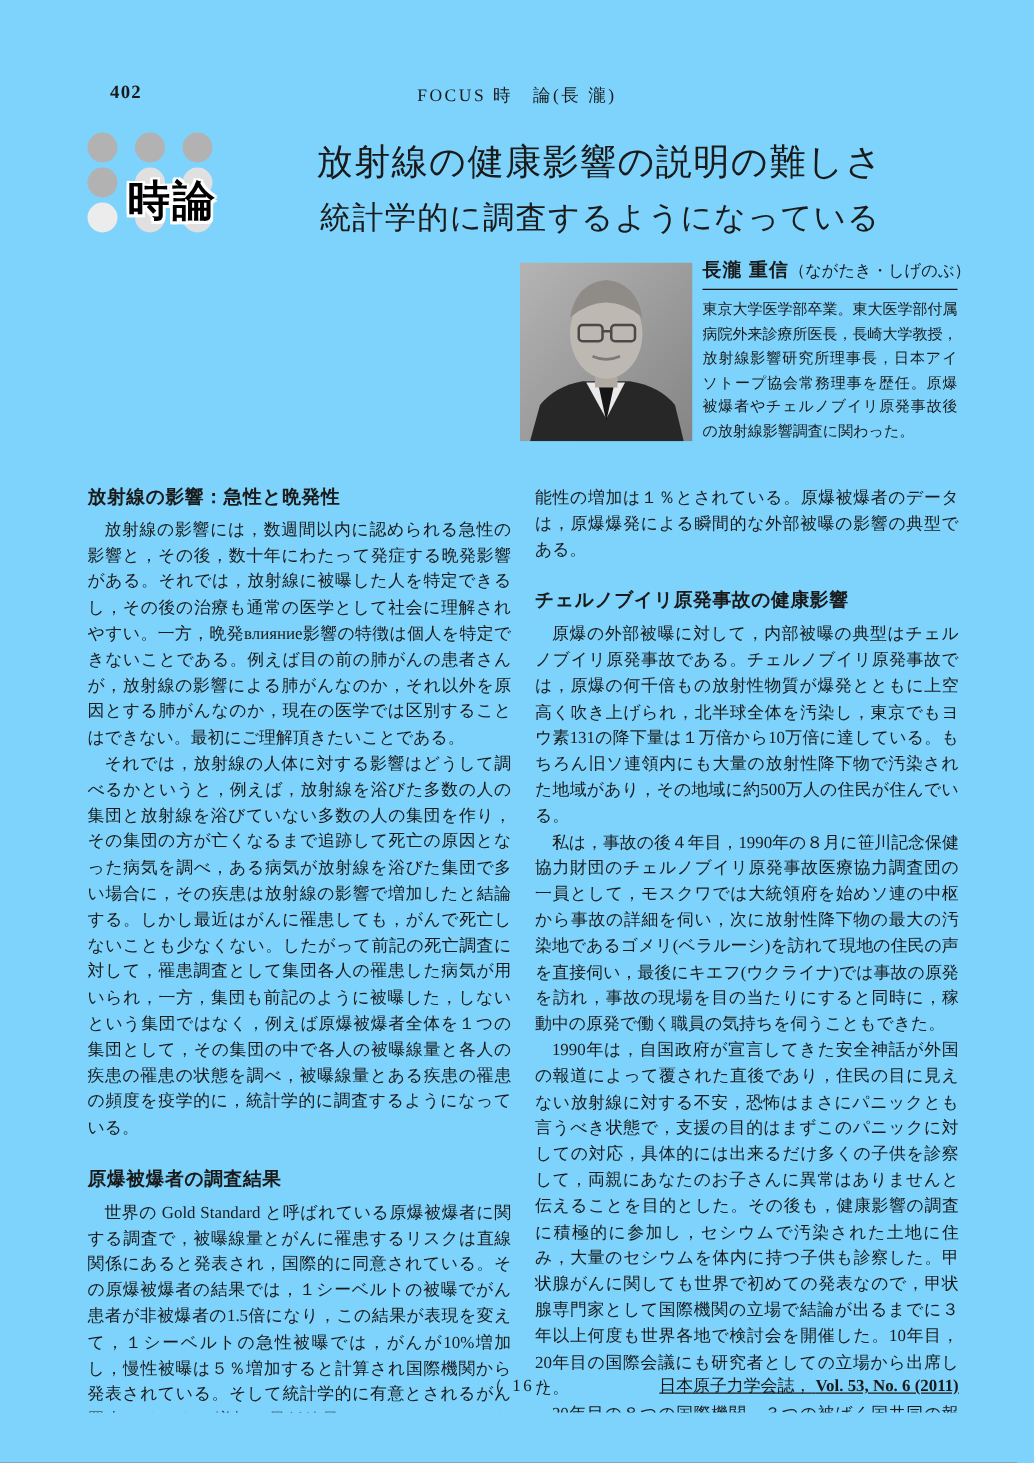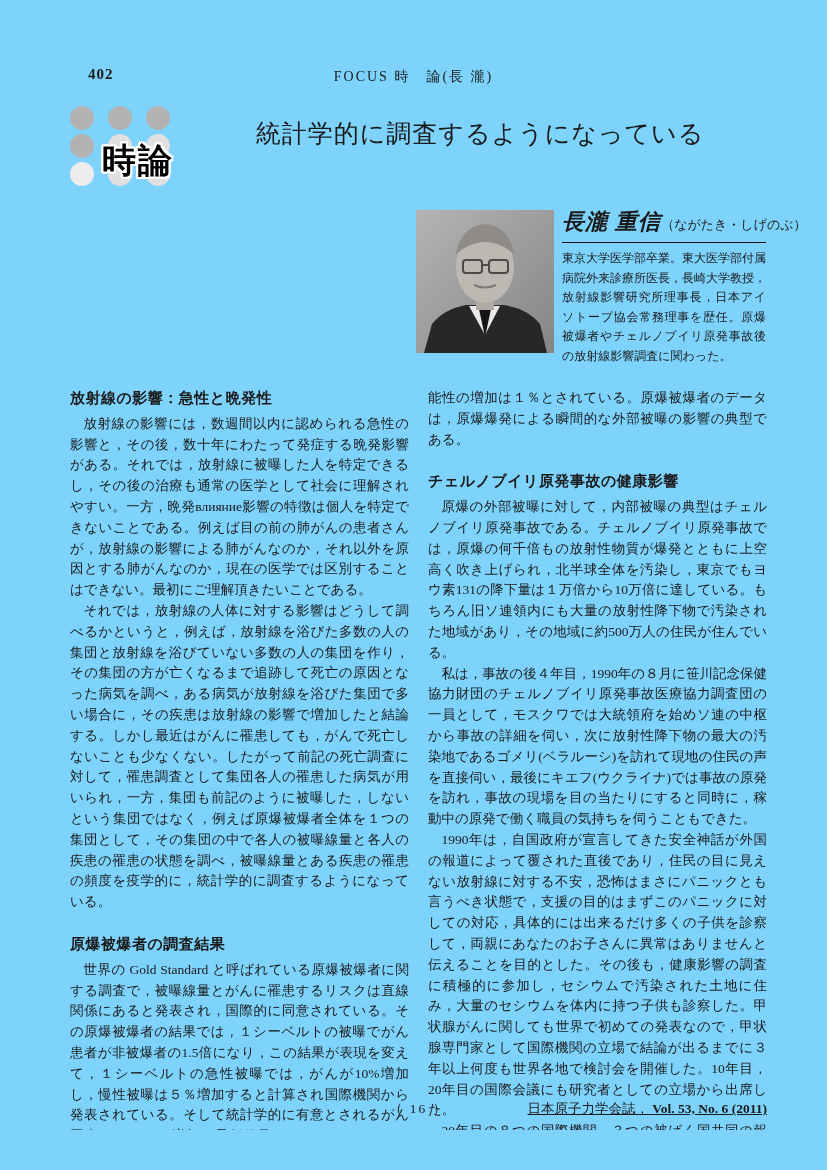--- a/index.html
+++ b/index.html
@@ -29,21 +29,21 @@
   
   .title{position:absolute; left:192px; top:110px; width:576px; text-align:center;
          font-family:"Liberation Sans","DejaVu Sans",sans-serif;}
   .t1{font-size:29px; font-weight:500; letter-spacing:1px;}
   .t2{font-size:25px; font-weight:500; letter-spacing:1px; margin-top:7px;}
   
   .author{position:absolute; left:416px; top:207px; width:350px;}
   .photo{position:absolute; left:0; top:3px; width:138px; height:143px; display:block;}
   .ainfo{position:absolute; left:146px; top:0; width:204px;}
   .aname-row{border-bottom:1.5px solid #111; padding-bottom:5px; white-space:nowrap;}
-  .aname{font-family:"Liberation Sans","DejaVu Sans",sans-serif; font-size:22px; font-weight:bold; letter-spacing:1px;font-style:italic;}
+  .aname{font-family:"Liberation Sans","DejaVu Sans",sans-serif; font-size:15px; font-weight:bold; letter-spacing:1px;}
   .akana{font-size:13px;}
   .abio{margin-top:6px; font-size:12px; line-height:19.5px; text-align:justify;}
   .abio p{margin:0;}
   
   .columns{position:absolute; left:70px; top:360px; width:697px; height:742px;
            display:flex; gap:19px; overflow:hidden;margin-top:28px;}
   .col{width:339px; font-size:13.5px; line-height:20.8px; text-align:justify;}
   .col h3{font-family:"Liberation Sans","DejaVu Sans",sans-serif;
           font-size:15px; font-weight:bold; margin:0 0 5px 0; letter-spacing:.5px;}
   .col h3.mt{margin-top:21px;}
@@ -72,20 +72,21 @@
     <span class="dot dk"></span>
     <span class="dot lt"></span>
     <span class="dot lt"></span>
     <span class="dot xl"></span>
     <span class="dot lt"></span>
     <span class="dot lt"></span>
   </div>
   <span class="logo-label">時論</span>
 
   <div class="title">
+    <div class="t1">放射線の健康影響の説明の難しさ</div>
     <div class="t2">統計学的に調査するようになっている</div>
   </div>
 
   <div class="author">
     <svg class="photo" viewBox="0 0 138 143" aria-hidden="true">
       <defs>
         <linearGradient id="bg" x1="0" y1="0" x2="1" y2="1">
           <stop offset="0" stop-color="#b4b4b4"></stop>
           <stop offset="1" stop-color="#858585"></stop>
         </linearGradient>

